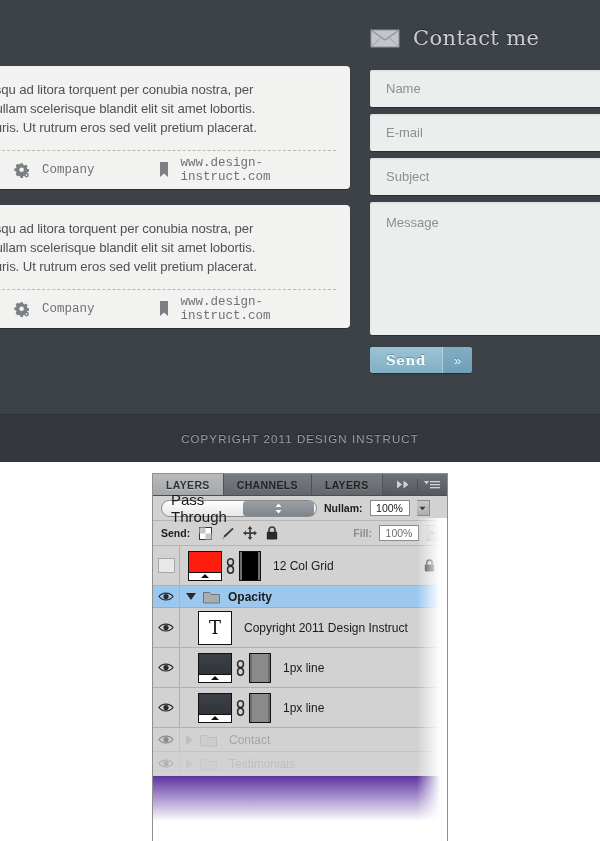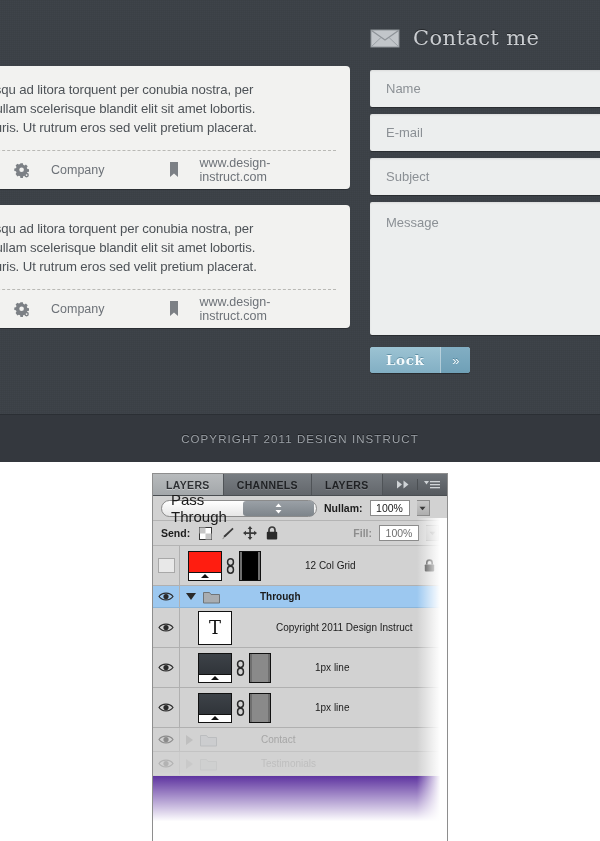--- a/index.html
+++ b/index.html
@@ -57,21 +57,21 @@
 
   .card-meta {
     display: flex;
     align-items: center;
     height: 38px;
     padding-left: 56px;
     gap: 8px;
     color: #6d7278;
     font-size: 12.5px;
   }
-  .meta-item { display: flex; align-items: center; gap: 21px; }
+  .meta-item { display: flex; align-items: center; gap: 12px; font-family: Liberation Mono, monospace; }
   .meta-item.url { margin-left: 56px; }
   .meta-ico { display: block; flex: none; }
 
   
   .contact {
     position: absolute;
     left: 370px; top: 20px;
     width: 250px;
   }
 
@@ -342,25 +342,24 @@
   }
   .mask.black { background: linear-gradient(90deg,#6f6f6f 0 2px,#000 2px calc(100% - 2px),#6f6f6f calc(100% - 2px) 100%); }
   .mask.gray  { background: linear-gradient(90deg,#6f6f6f 0 2px,#8a8a8a 2px calc(100% - 2px),#6f6f6f calc(100% - 2px) 100%); }
   .mask.grad  { background: linear-gradient(180deg,#c9c9c9 0%,#6e6e6e 100%); }
 
   .link-ico { display:block; flex:none; }
 
   .layer-name {
     flex: 1;
     padding-left: 12px;
-    font-size: 10px;
+    font-size: 12px;
     color: #1b1b1b;
     white-space: nowrap;
     overflow: hidden;
-    margin-left: 32px;
   }
   .layer-name.bold { font-weight: bold; padding-left: 8px; }
   .layer-name.muted { color: #6a6a6a; }
 
   .lock-badge { padding-right: 12px; display: flex; align-items: center; }
 
   .tri {
     width: 0; height: 0; flex: none; margin-left: 6px;
     border-top: 5px solid transparent;
     border-bottom: 5px solid transparent;
@@ -464,21 +463,21 @@
         <div class="contact-title">Contact me</div>
       </div>
 
       <input class="field" type="text" placeholder="Name" style="">
       <input class="field" type="text" placeholder="E-mail" style="">
       <input class="field" type="text" placeholder="Subject" style="">
       <textarea class="field area" placeholder="Message" style=""></textarea>
 
       <div class="send-wrap">
         <button class="send-btn">
-          <span class="send-label">Lock</span>
+          <span class="send-label">Send</span>
           <span class="send-arrow">»</span>
         </button>
       </div>
     </div>
 
     <div class="footer-bar">
       <div class="footer-text">COPYRIGHT 2011 DESIGN INSTRUCT</div>
     </div>
   </div>
 
@@ -585,21 +584,21 @@
           <span class="eye-cell">
             <svg width="16" height="11" viewBox="0 0 16 11">
               <path d="M1 5.5 C4 1 12 1 15 5.5 C12 10 4 10 1 5.5z" fill="none" stroke="#2a2a2a" stroke-width="1.2"></path>
               <circle cx="8" cy="5.5" r="2.6" fill="#2a2a2a"></circle>
             </svg>
           </span>
           <span class="tri down"></span>
           <svg class="folder" width="17" height="14" viewBox="0 0 17 14">
             <path fill="#a9adb1" stroke="#6f7478" stroke-width="1" d="M0.5 2.5 h6 l1.5 2 h8.5 v8.5 h-16z"></path>
           </svg>
-          <span class="layer-name bold">Through</span>
+          <span class="layer-name bold">Opacity</span>
         </div>
 
         <div class="layer">
           <span class="eye-cell">
             <svg width="16" height="11" viewBox="0 0 16 11">
               <path d="M1 5.5 C4 1 12 1 15 5.5 C12 10 4 10 1 5.5z" fill="none" stroke="#2a2a2a" stroke-width="1.2"></path>
               <circle cx="8" cy="5.5" r="2.6" fill="#2a2a2a"></circle>
             </svg>
           </span>
           <span class="indent"></span>

